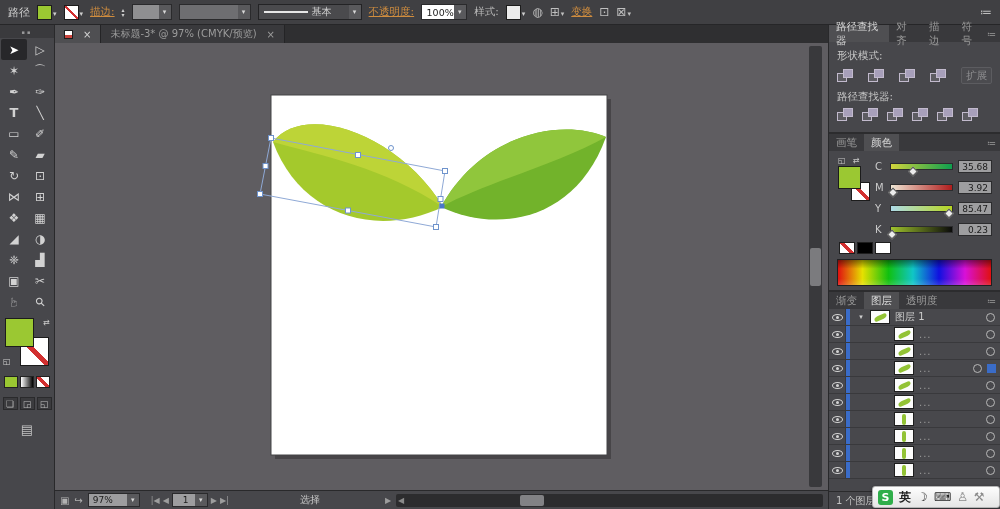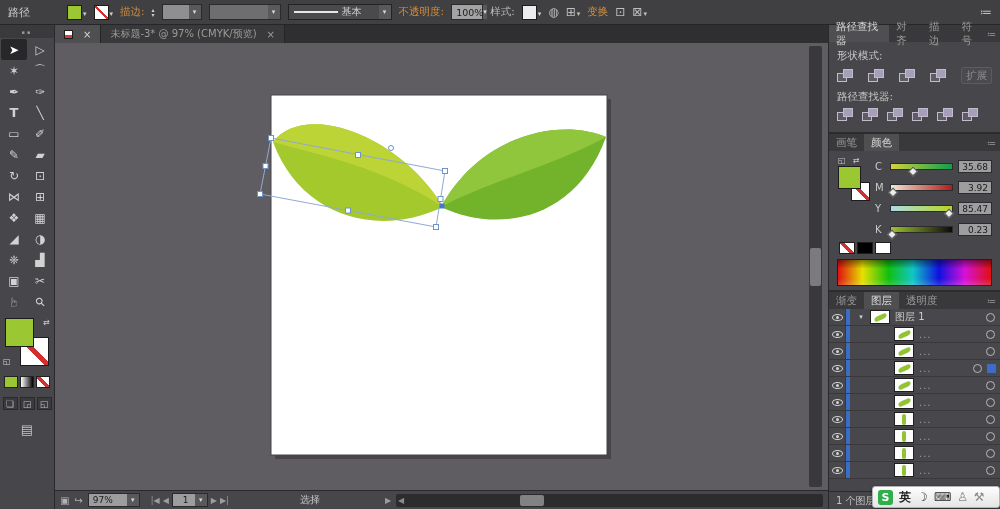--- a/index.html
+++ b/index.html
@@ -1,36 +1,36 @@
 <!DOCTYPE html>
 <html><head>
 <meta charset="utf-8">
 <style>
 *{box-sizing:border-box;margin:0;padding:0}
 body{width:1000px;height:509px;overflow:hidden;background:#303032;font-family:"DejaVu Sans","Liberation Sans",sans-serif;font-size:11px;color:#c8c8c8}
 .app{position:relative;width:1000px;height:509px;background:#3f3f41;overflow:hidden}
 
 
 .topbar{height:25px;background:#404043;border-bottom:1px solid #262628;display:flex;align-items:center;padding:0 8px;gap:7px;white-space:nowrap}
-.tb-title{color:#cfcfcf;margin-right:30px}
+.tb-title{color:#cfcfcf;}
 .spacer{flex:1}
-.link{color:#d08d3f;font-size:10.5px}
+.link{color:#d08d3f;text-decoration:underline;font-size:10.5px}
 .plain{color:#b8b8b8;font-size:10.5px}
 .swatch-wrap{display:flex;align-items:center;gap:1px}
 .swatch{width:15px;height:15px;border:1px solid #1c1c1c;display:inline-block}
 .none-swatch{background:linear-gradient(45deg,#fff 43%,#d23030 43%,#d23030 57%,#fff 57%)}
 .white-swatch{background:#ececec}
 .dd-arrow::after{content:"▾";font-size:7px;color:#cfcfcf}
 .stepper{display:flex;flex-direction:column;font-size:6px;line-height:5px;color:#cfcfcf}
 .stepper::before{content:"▴"}
 .stepper::after{content:"▾"}
 .field{height:16px;background:#8f8f91;border:1px solid #2a2a2c;display:flex;align-items:center;justify-content:flex-end}
 .field-sm{width:40px}
 .field-md{width:72px;background:#6e6e71}
-.field-val{width:32px;justify-content:flex-start;background:#a3a3a3}
+.field-val{width:46px;justify-content:center;background:#ffffff}
 .field .val{color:#1c1c1c;font-size:9.5px;padding-left:4px}
 .dd-btn{width:12px;height:100%;background:#59595c;color:#d8d8d8;display:flex;align-items:center;justify-content:center}
 .dd-btn::after{content:"▾";font-size:7px}
 .brushbox{width:104px;height:16px;border:1px solid #232325;background:#4a4a4d;display:flex;align-items:center;gap:4px;padding-left:5px}
 .brush-line{width:44px;height:2px;background:#e6e6e6}
 .brush-label{color:#cfcfcf;font-size:10px;flex:1}
 .tb-icon{color:#bfbfbf;font-size:12px;display:flex;align-items:center;gap:1px}
 .tb-icon .mini-dd::after{content:"▾";font-size:7px}
 
 

